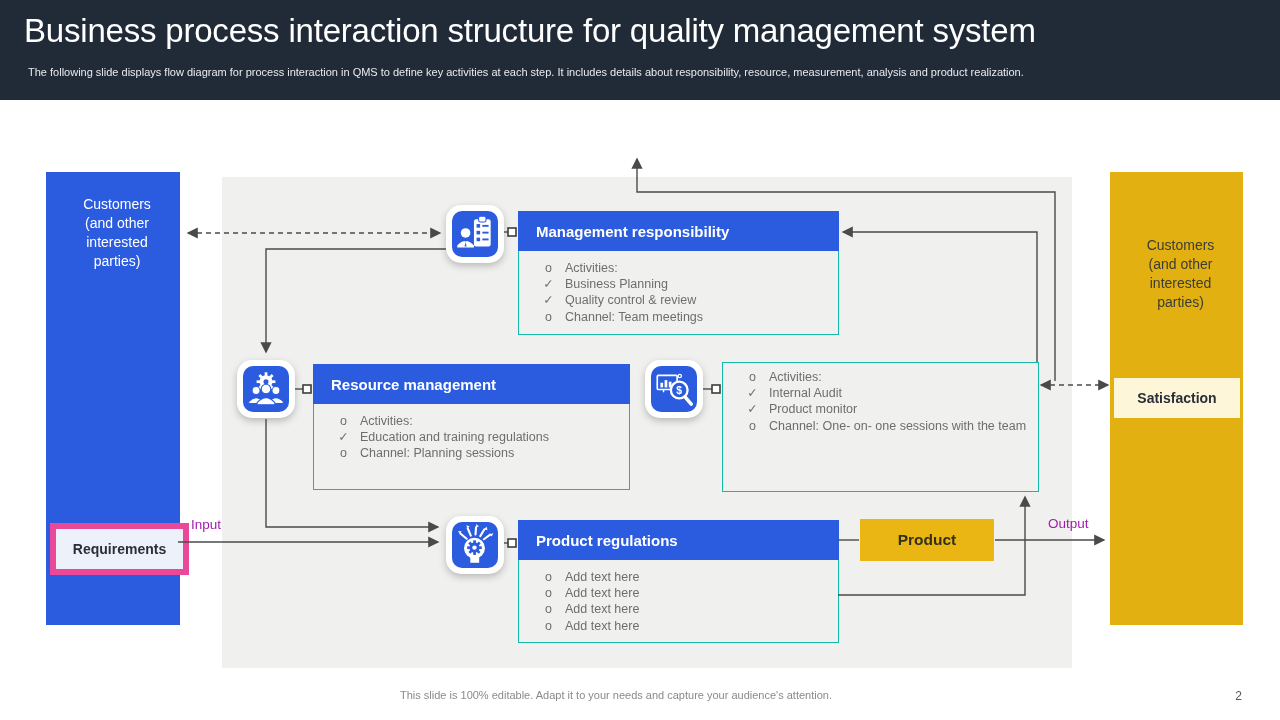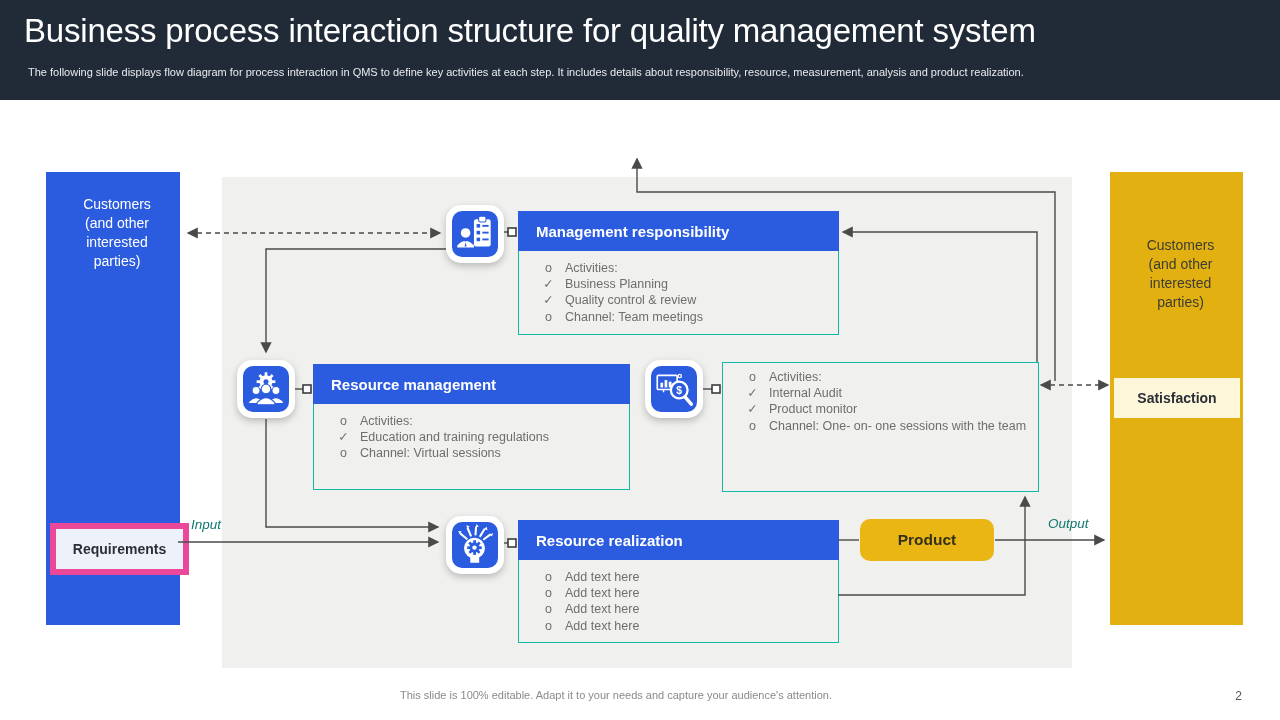--- a/index.html
+++ b/index.html
@@ -40,24 +40,24 @@
   .pbox-list li{display:flex;gap:11px;font-size:12.5px;line-height:16.2px;color:#6e6e6e;}
   .pbox-list .b{width:11px;flex:0 0 11px;text-align:center;}
 
   
   .tile{position:absolute;width:58px;height:58px;background:#ffffff;border-radius:15px;
         box-shadow:0 3px 7px rgba(60,60,60,.30);display:flex;align-items:center;justify-content:center;}
   .tile svg{width:46px;height:46px;background:#2b5ce0;border-radius:10px;}
 
   
   .product-box{position:absolute;left:860px;top:519px;width:134px;height:42px;background:#e9b613;
-               display:flex;align-items:center;justify-content:center;font-weight:700;font-size:15.5px;color:#34311a;border-radius:10px;}
-
-  
-  .flow-label{position:absolute;font-size:13.5px;color:#0f766e;font-style:italic;}
+               display:flex;align-items:center;justify-content:center;font-weight:700;font-size:15.5px;color:#34311a;}
+
+  
+  .flow-label{position:absolute;font-size:13.5px;color:#a21caf;}
   .flow-input{left:191px;top:517px;}
   .flow-output{left:1048px;top:516px;}
 
   
   .overlay{position:absolute;left:0;top:0;width:1280px;height:720px;pointer-events:none;}
 
   
   .footer-note{position:absolute;left:0;top:689px;width:1232px;text-align:center;font-size:11px;color:#8a8a8a;}
   .page-number{position:absolute;right:38px;top:689px;font-size:12px;color:#555;}
 </style>
@@ -116,21 +116,21 @@
       <li>
           <span class="b">o</span>
           <span>Activities:</span>
         </li>
       <li>
           <span class="b">✓</span>
           <span>Education and training regulations</span>
         </li>
       <li>
           <span class="b">o</span>
-          <span>Channel: Virtual sessions</span>
+          <span>Channel: Planning sessions</span>
         </li>
     </ul>
   </div>
 
   <div class="pbox" style="left:722px;top:362px;width:315px;height:128px">
     <ul class="pbox-list" style="margin-top:6px">
       <li>
           <span class="b">o</span>
           <span>Activities:</span>
         </li>
@@ -143,21 +143,21 @@
           <span>Product monitor</span>
         </li>
       <li>
           <span class="b">o</span>
           <span>Channel: One- on- one sessions with the team</span>
         </li>
     </ul>
   </div>
 
   <div class="pbox" style="left:518px;top:520px;width:319px;height:121px">
-    <div class="pbox-head" style="height:40px">Resource realization</div>
+    <div class="pbox-head" style="height:40px">Product regulations</div>
     <ul class="pbox-list">
       <li>
           <span class="b">o</span>
           <span>Add text here</span>
         </li>
       <li>
           <span class="b">o</span>
           <span>Add text here</span>
         </li>
       <li>

